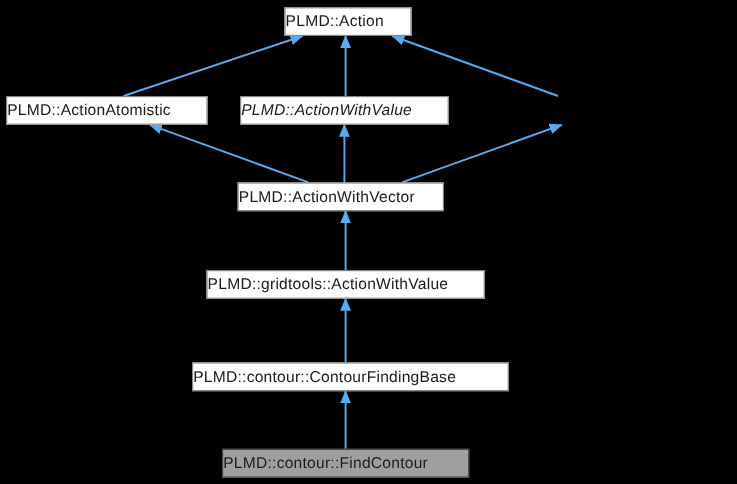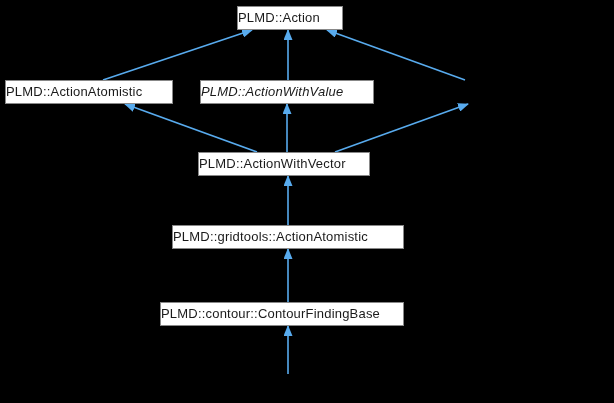--- a/index.html
+++ b/index.html
@@ -70,18 +70,19 @@
 
   <div class="node" style="left:237px; top:6px; width:106px;">PLMD::Action</div>
 
   <div class="node" style="left:5px; top:80px; width:168px;">PLMD::ActionAtomistic</div>
 
   <div class="node" style="left:200px; top:80px; width:174px;font-style:italic;">PLMD::ActionWithValue</div>
 
 
   <div class="node" style="left:198px; top:152px; width:172px;">PLMD::ActionWithVector</div>
 
-  <div class="node" style="left:172px; top:225px; width:232px;">PLMD::gridtools::ActionAtomistic</div>
+  <div class="node" style="left:172px; top:225px; width:232px;">PLMD::gridtools::ActionWithValue</div>
 
-  <div class="node" style="left:160px; top:302px; width:244px;">PLMD::contour::ContourFindingBase</div>
+  <div class="node" style="left:160px; top:302px; width:264px;">PLMD::contour::ContourFindingBase</div>
 
+  <div class="node highlight" style="left:185px; top:374px; width:206px;">PLMD::contour::FindContour</div>
 
 </div>
 
 </body></html>

